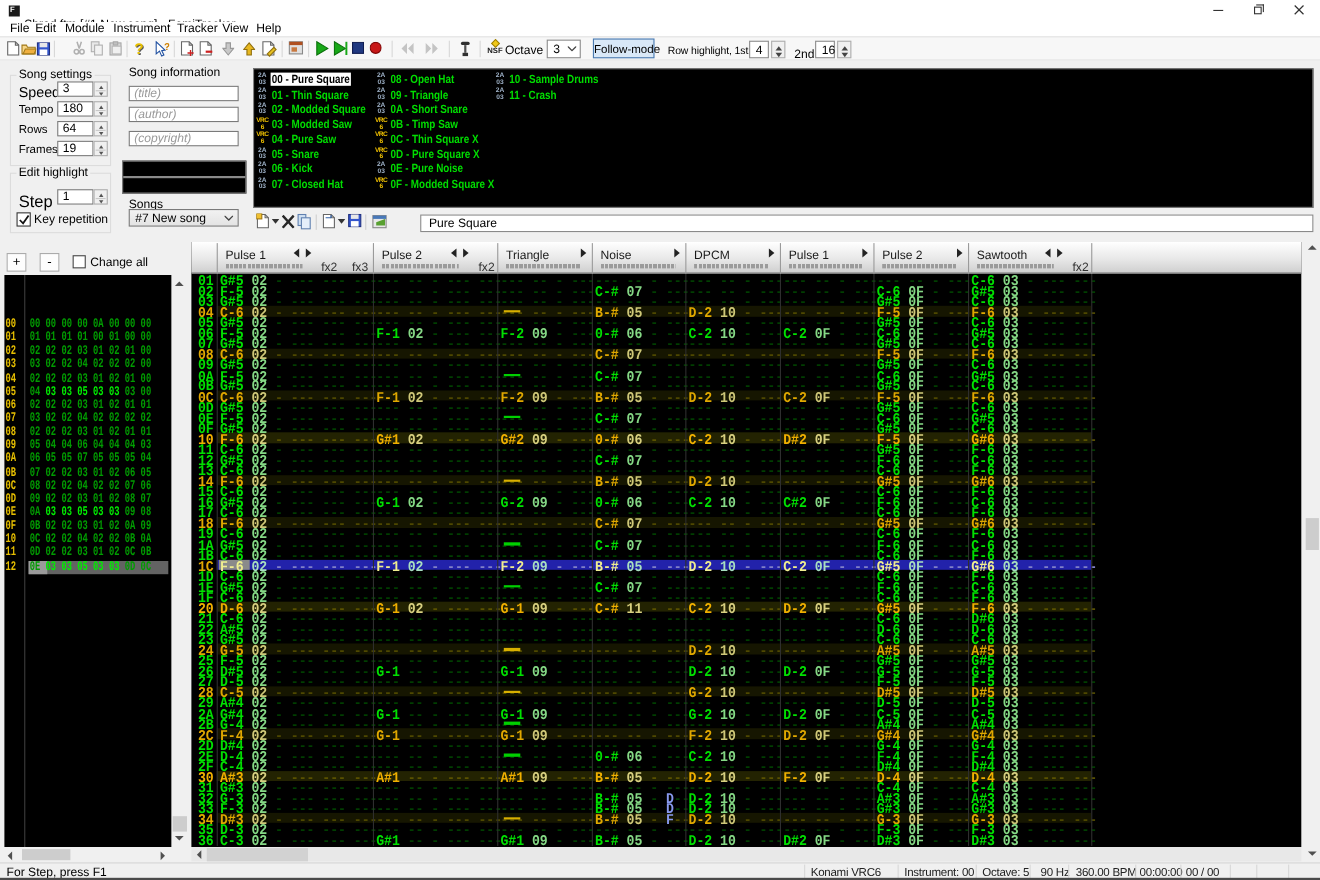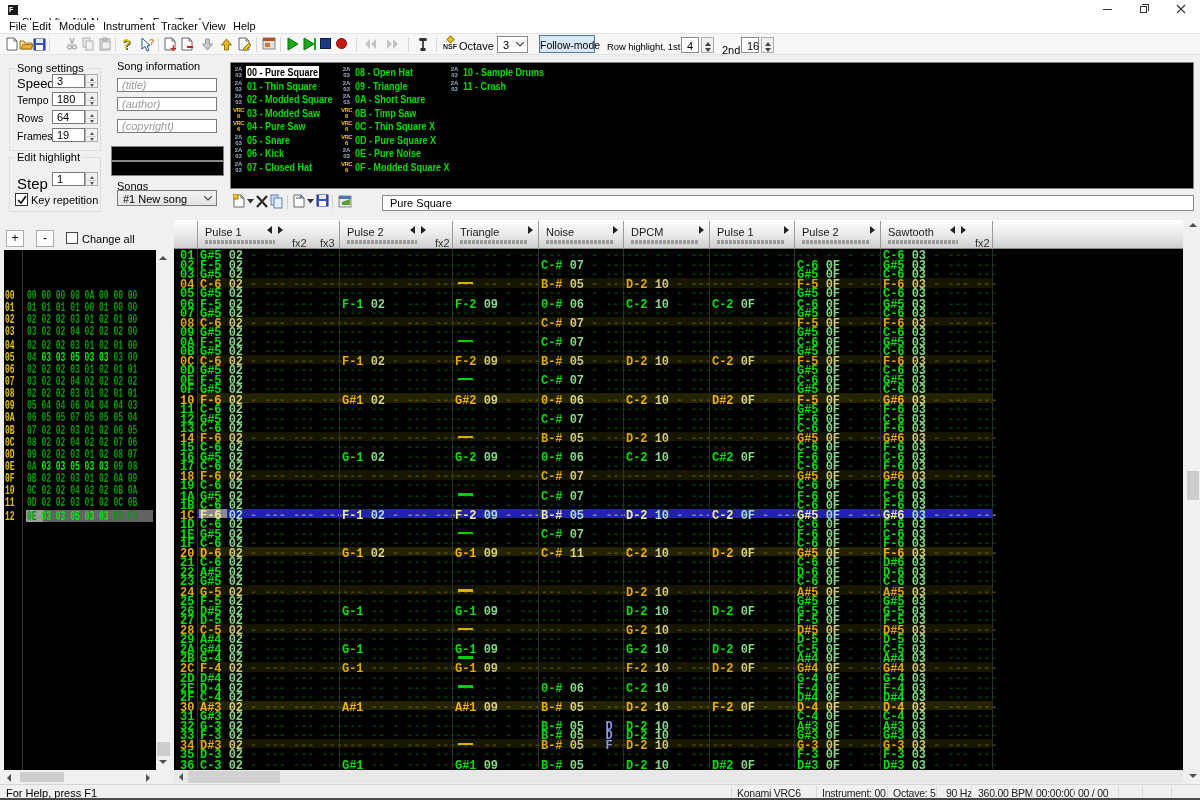--- a/index.html
+++ b/index.html
@@ -191,21 +191,21 @@
     <path d="M1 5 L4 8 L9 1" stroke="#111" stroke-width="1.6" fill="none"></path>
   </svg>
 <div class="a" style="left:31px;top:194px;font-size:11px">Key repetition</div>
 <div class="a" style="left:117px;top:60px;font-size:11px">Song information</div>
 <div class="a" style="left:117px;top:78px;width:100px;height:14px;background:#fff;border:1px solid #7a7a7a;font-size:11px;font-style:italic;color:#9a9a9a;padding-left:4px;line-height:13px">(title)</div>
 <div class="a" style="left:117px;top:97px;width:100px;height:14px;background:#fff;border:1px solid #7a7a7a;font-size:11px;font-style:italic;color:#9a9a9a;padding-left:4px;line-height:13px">(author)</div>
 <div class="a" style="left:117px;top:119px;width:100px;height:14px;background:#fff;border:1px solid #7a7a7a;font-size:11px;font-style:italic;color:#9a9a9a;padding-left:4px;line-height:13px">(copyright)</div>
 <div class="a" style="left:111px;top:146px;width:113px;height:30px;background:#000;border:1px solid #828282"></div>
 <div class="a" style="left:112px;top:160px;width:111px;height:2px;background:#8a8a8a"></div>
 <div class="a" style="left:117px;top:180px;font-size:11px">Songs</div>
-<div class="a" style="left:117px;top:190px;width:100px;height:16px;background:linear-gradient(#f2f2f2,#e3e3e3);border:1px solid #7a7a7a;font-size:11px;padding:2px 0 0 5px">#1 New song</div>
+<div class="a" style="left:117px;top:190px;width:100px;height:16px;background:linear-gradient(#f2f2f2,#e3e3e3);border:1px solid #7a7a7a;font-size:11px;padding:2px 0 0 5px">#7 New song</div>
 <svg class="a" style="left:204px;top:196px" width="8" height="5">
     <path d="M0 0 L4 4 L8 0" stroke="#444" stroke-width="1.2" fill="none"></path>
   </svg>
 <div class="a" style="left:230px;top:62px;width:964px;height:127px;background:#000;border:1px solid #828282"></div>
 <div class="a" style="left:232.0px;top:66.0px;width:13px;height:12px;color:#9fb2c8;font-size:6px;line-height:6px;font-weight:bold;text-align:center;letter-spacing:0">2A<br>03</div>
 <div class="a" style="left:246.0px;top:66.0px;font-size:9px;font-weight:bold;color:#000;background:#fff;padding:0 1px;transform:scaleY(1.2);transform-origin:0 0;white-space:pre">00 - Pure Square</div>
 <div class="a" style="left:232.0px;top:79.5px;width:13px;height:12px;color:#9fb2c8;font-size:6px;line-height:6px;font-weight:bold;text-align:center;letter-spacing:0">2A<br>03</div>
 <div class="a" style="left:247.0px;top:79.5px;font-size:9px;font-weight:bold;color:#00dd00;transform:scaleY(1.2);transform-origin:0 0;white-space:pre">01 - Thin Square</div>
 <div class="a" style="left:232.0px;top:93.0px;width:13px;height:12px;color:#9fb2c8;font-size:6px;line-height:6px;font-weight:bold;text-align:center;letter-spacing:0">2A<br>03</div>
 <div class="a" style="left:247.0px;top:93.0px;font-size:9px;font-weight:bold;color:#00dd00;transform:scaleY(1.2);transform-origin:0 0;white-space:pre">02 - Modded Square</div>
@@ -894,21 +894,21 @@
 <div class="a" style="left:961.0px;top:226.0px;width:0;height:0;border-top:4.5px solid transparent;border-bottom:4.5px solid transparent;border-left:5px solid #222"></div>
 <div class="a" style="left:975px;top:237px;font-size:11px;color:#333">fx2</div>
 <div class="a" style="left:1186px;top:220px;width:14px;height:563px;background:#f0f0f0"></div>
 <div class="a" style="left:1189px;top:223px;width:0;height:0;border-left:4px solid transparent;border-right:4px solid transparent;border-bottom:4px solid #505050"></div>
 <div class="a" style="left:1189px;top:774px;width:0;height:0;border-left:4px solid transparent;border-right:4px solid transparent;border-top:4px solid #505050"></div>
 <div class="a" style="left:1187px;top:471px;width:12px;height:29px;background:#cdcdcd"></div>
 <div class="a" style="left:174px;top:770px;width:1009px;height:13px;background:#e8e8e8"></div>
 <div class="a" style="left:179px;top:772.5px;width:0;height:0;border-top:4px solid transparent;border-bottom:4px solid transparent;border-right:4px solid #505050"></div>
 <div class="a" style="left:188px;top:771px;width:92px;height:12px;background:#d2d2d2"></div>
 <div class="a" style="left:0;top:784px;width:1200px;height:16px;background:#f0f0f0;border-top:1px solid #d5d5d5"></div>
-<div class="a" style="left:6px;top:787px;font-size:11px">For Help, press F1</div>
+<div class="a" style="left:6px;top:787px;font-size:11px">For Step, press F1</div>
 <div class="a" style="left:737px;top:787px;font-size:10.5px;letter-spacing:-0.25px;color:#222">Konami VRC6</div>
 <div class="a" style="left:822px;top:787px;font-size:10.5px;letter-spacing:-0.25px;color:#222">Instrument: 00</div>
 <div class="a" style="left:893px;top:787px;font-size:10.5px;letter-spacing:-0.25px;color:#222">Octave: 5</div>
 <div class="a" style="left:946px;top:787px;font-size:10.5px;letter-spacing:-0.25px;color:#222">90 Hz</div>
 <div class="a" style="left:978px;top:787px;font-size:10.5px;letter-spacing:-0.25px;color:#222">360.00 BPM</div>
 <div class="a" style="left:1036px;top:787px;font-size:10.5px;letter-spacing:-0.25px;color:#222">00:00:00</div>
 <div class="a" style="left:1078px;top:787px;font-size:10.5px;letter-spacing:-0.25px;color:#222">00 / 00</div>
 <div class="a" style="left:731px;top:786px;width:1px;height:13px;background:#d8d8d8"></div>
 <div class="a" style="left:816px;top:786px;width:1px;height:13px;background:#d8d8d8"></div>
 <div class="a" style="left:887px;top:786px;width:1px;height:13px;background:#d8d8d8"></div>

